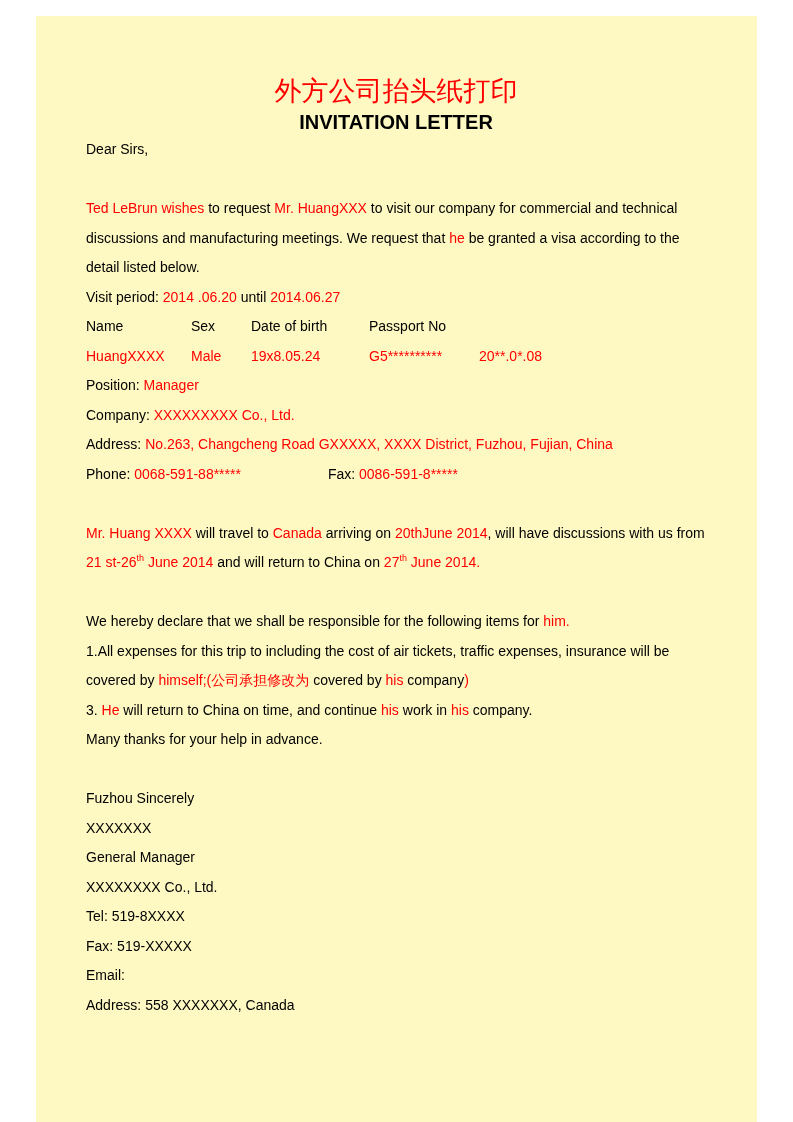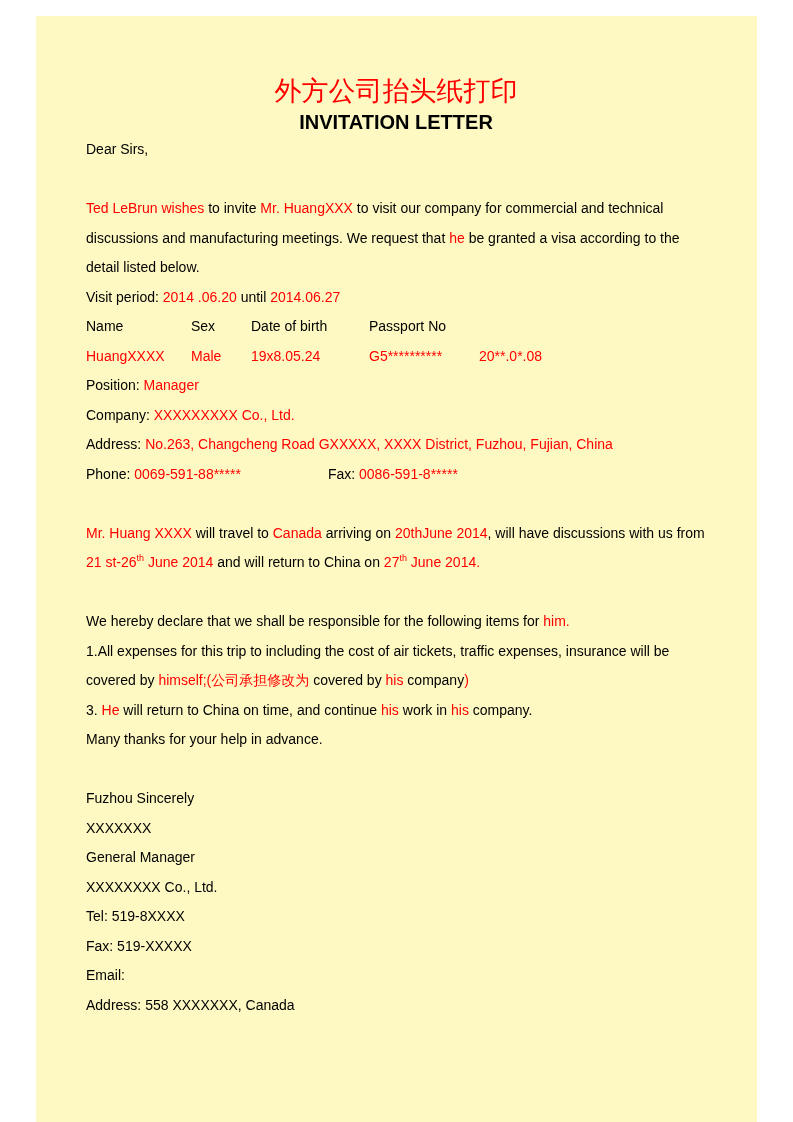--- a/index.html
+++ b/index.html
@@ -53,21 +53,21 @@
 
 <div class="page">
 
   <h1 class="doc-title">外方公司抬头纸打印</h1>
   <h2 class="doc-subtitle">INVITATION LETTER</h2>
 
   <p class="line">Dear Sirs,</p>
 
   <div class="spacer"></div>
 
-  <p class="line"><span class="red">Ted LeBrun wishes</span><span> to invite </span><span class="red">Mr. HuangXXX</span><span> to visit our company for commercial and technical discussions and manufacturing meetings. We request that </span><span class="red">he</span><span> be granted a visa according to the detail listed below.</span></p>
+  <p class="line"><span class="red">Ted LeBrun wishes</span><span> to request </span><span class="red">Mr. HuangXXX</span><span> to visit our company for commercial and technical discussions and manufacturing meetings. We request that </span><span class="red">he</span><span> be granted a visa according to the detail listed below.</span></p>
 
   <p class="line"><span>Visit period: </span><span class="red">2014 .06.20</span><span> until </span><span class="red">2014.06.27</span></p>
 
   <div class="tab-row">
     <span class="c1">Name</span>
     <span class="c2">Sex</span>
     <span class="c3">Date of birth</span>
     <span class="c4">Passport No</span>
   </div>
   <div class="tab-row red">
@@ -76,21 +76,21 @@
     <span class="c3">19x8.05.24</span>
     <span class="c4">G5**********</span>
     <span class="c5">20**.0*.08</span>
   </div>
 
   <p class="line"><span>Position: </span><span class="red">Manager</span></p>
   <p class="line"><span>Company: </span><span class="red">XXXXXXXXX Co., Ltd.</span></p>
   <p class="line"><span>Address: </span><span class="red">No.263, Changcheng Road GXXXXX, XXXX District, Fuzhou, Fujian, China</span></p>
 
   <p class="line">
-    <span class="phone-part"><span>Phone: </span><span class="red">0069-591-88*****</span></span>
+    <span class="phone-part"><span>Phone: </span><span class="red">0068-591-88*****</span></span>
     <span><span>Fax: </span><span class="red">0086-591-8*****</span></span>
   </p>
 
   <div class="spacer"></div>
 
   <p class="line"><span class="red">Mr. Huang XXXX</span><span> will travel to </span><span class="red">Canada</span><span> arriving on </span><span class="red">20thJune 2014</span><span>, will have discussions with us from </span><span class="red">21 st-26</span><sup class="red">th</sup><span class="red"> June 2014</span><span> and will return to China on </span><span class="red">27</span><sup class="red">th</sup><span class="red"> June 2014.</span></p>
 
   <div class="spacer"></div>
 
   <p class="line"><span>We hereby declare that we shall be responsible for the following items for </span><span class="red">him.</span></p>

